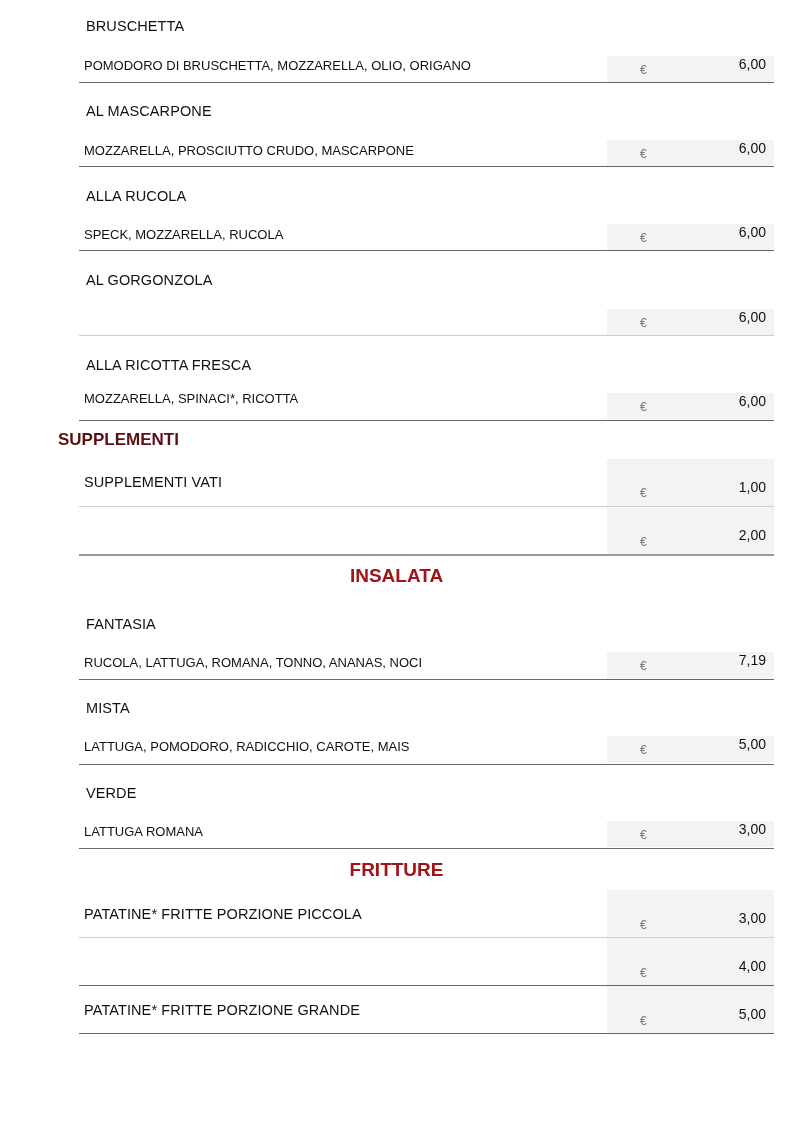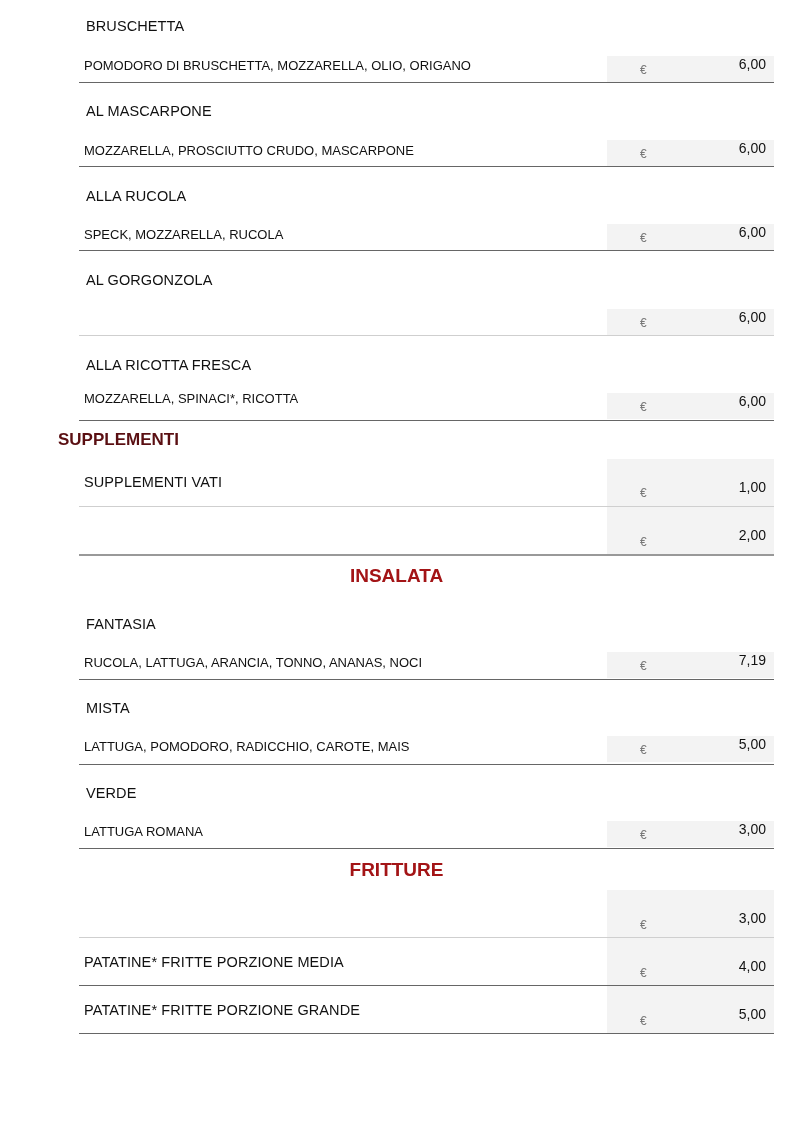--- a/index.html
+++ b/index.html
@@ -87,21 +87,21 @@
       <span class="euro" style="top:28px;">€</span>
       <span class="val" style="top:20px;">2,00</span>
     </div>
     <div class="rule" style="top:47px;height:2px;background:#999;"></div>
   </div>
 
   <div class="cat-title" style="top:565px;">INSALATA</div>
 
   <div class="item" style="top:597px;height:84px;">
     <div class="name" style="top:19px;">FANTASIA</div>
-    <div class="desc" style="top:58px;">RUCOLA, LATTUGA, ARANCIA, TONNO, ANANAS, NOCI</div>
+    <div class="desc" style="top:58px;">RUCOLA, LATTUGA, ROMANA, TONNO, ANANAS, NOCI</div>
     <div class="pricebox" style="top:55px;height:26px;">
       <span class="euro" style="top:7px;">€</span>
       <span class="val" style="top:0px;">7,19</span>
     </div>
     <div class="rule" style="top:82px;"></div>
   </div>
 
   <div class="item" style="top:681px;height:84px;">
     <div class="name" style="top:19px;">MISTA</div>
     <div class="desc" style="top:58px;">LATTUGA, POMODORO, RADICCHIO, CAROTE, MAIS</div>
@@ -118,29 +118,29 @@
     <div class="pricebox" style="top:55px;height:26px;">
       <span class="euro" style="top:7px;">€</span>
       <span class="val" style="top:0px;">3,00</span>
     </div>
     <div class="rule" style="top:82px;"></div>
   </div>
 
   <div class="cat-title" style="top:859px;">FRITTURE</div>
 
   <div class="item" style="top:890px;height:48px;">
+    <div class="name" style="left:5px;top:16px;">PATATINE* FRITTE PORZIONE PICCOLA</div>
     <div class="pricebox" style="top:0;height:47px;">
       <span class="euro" style="top:28px;">€</span>
       <span class="val" style="top:20px;">3,00</span>
     </div>
     <div class="rule light" style="top:47px;"></div>
   </div>
 
   <div class="item" style="top:938px;height:48px;">
-    <div class="name" style="left:5px;top:16px;">PATATINE* FRITTE PORZIONE MEDIA</div>
     <div class="pricebox" style="top:0;height:47px;">
       <span class="euro" style="top:28px;">€</span>
       <span class="val" style="top:20px;">4,00</span>
     </div>
     <div class="rule" style="top:47px;"></div>
   </div>
 
   <div class="item" style="top:986px;height:48px;">
     <div class="name" style="left:5px;top:16px;">PATATINE* FRITTE PORZIONE GRANDE</div>
     <div class="pricebox" style="top:0;height:47px;">

